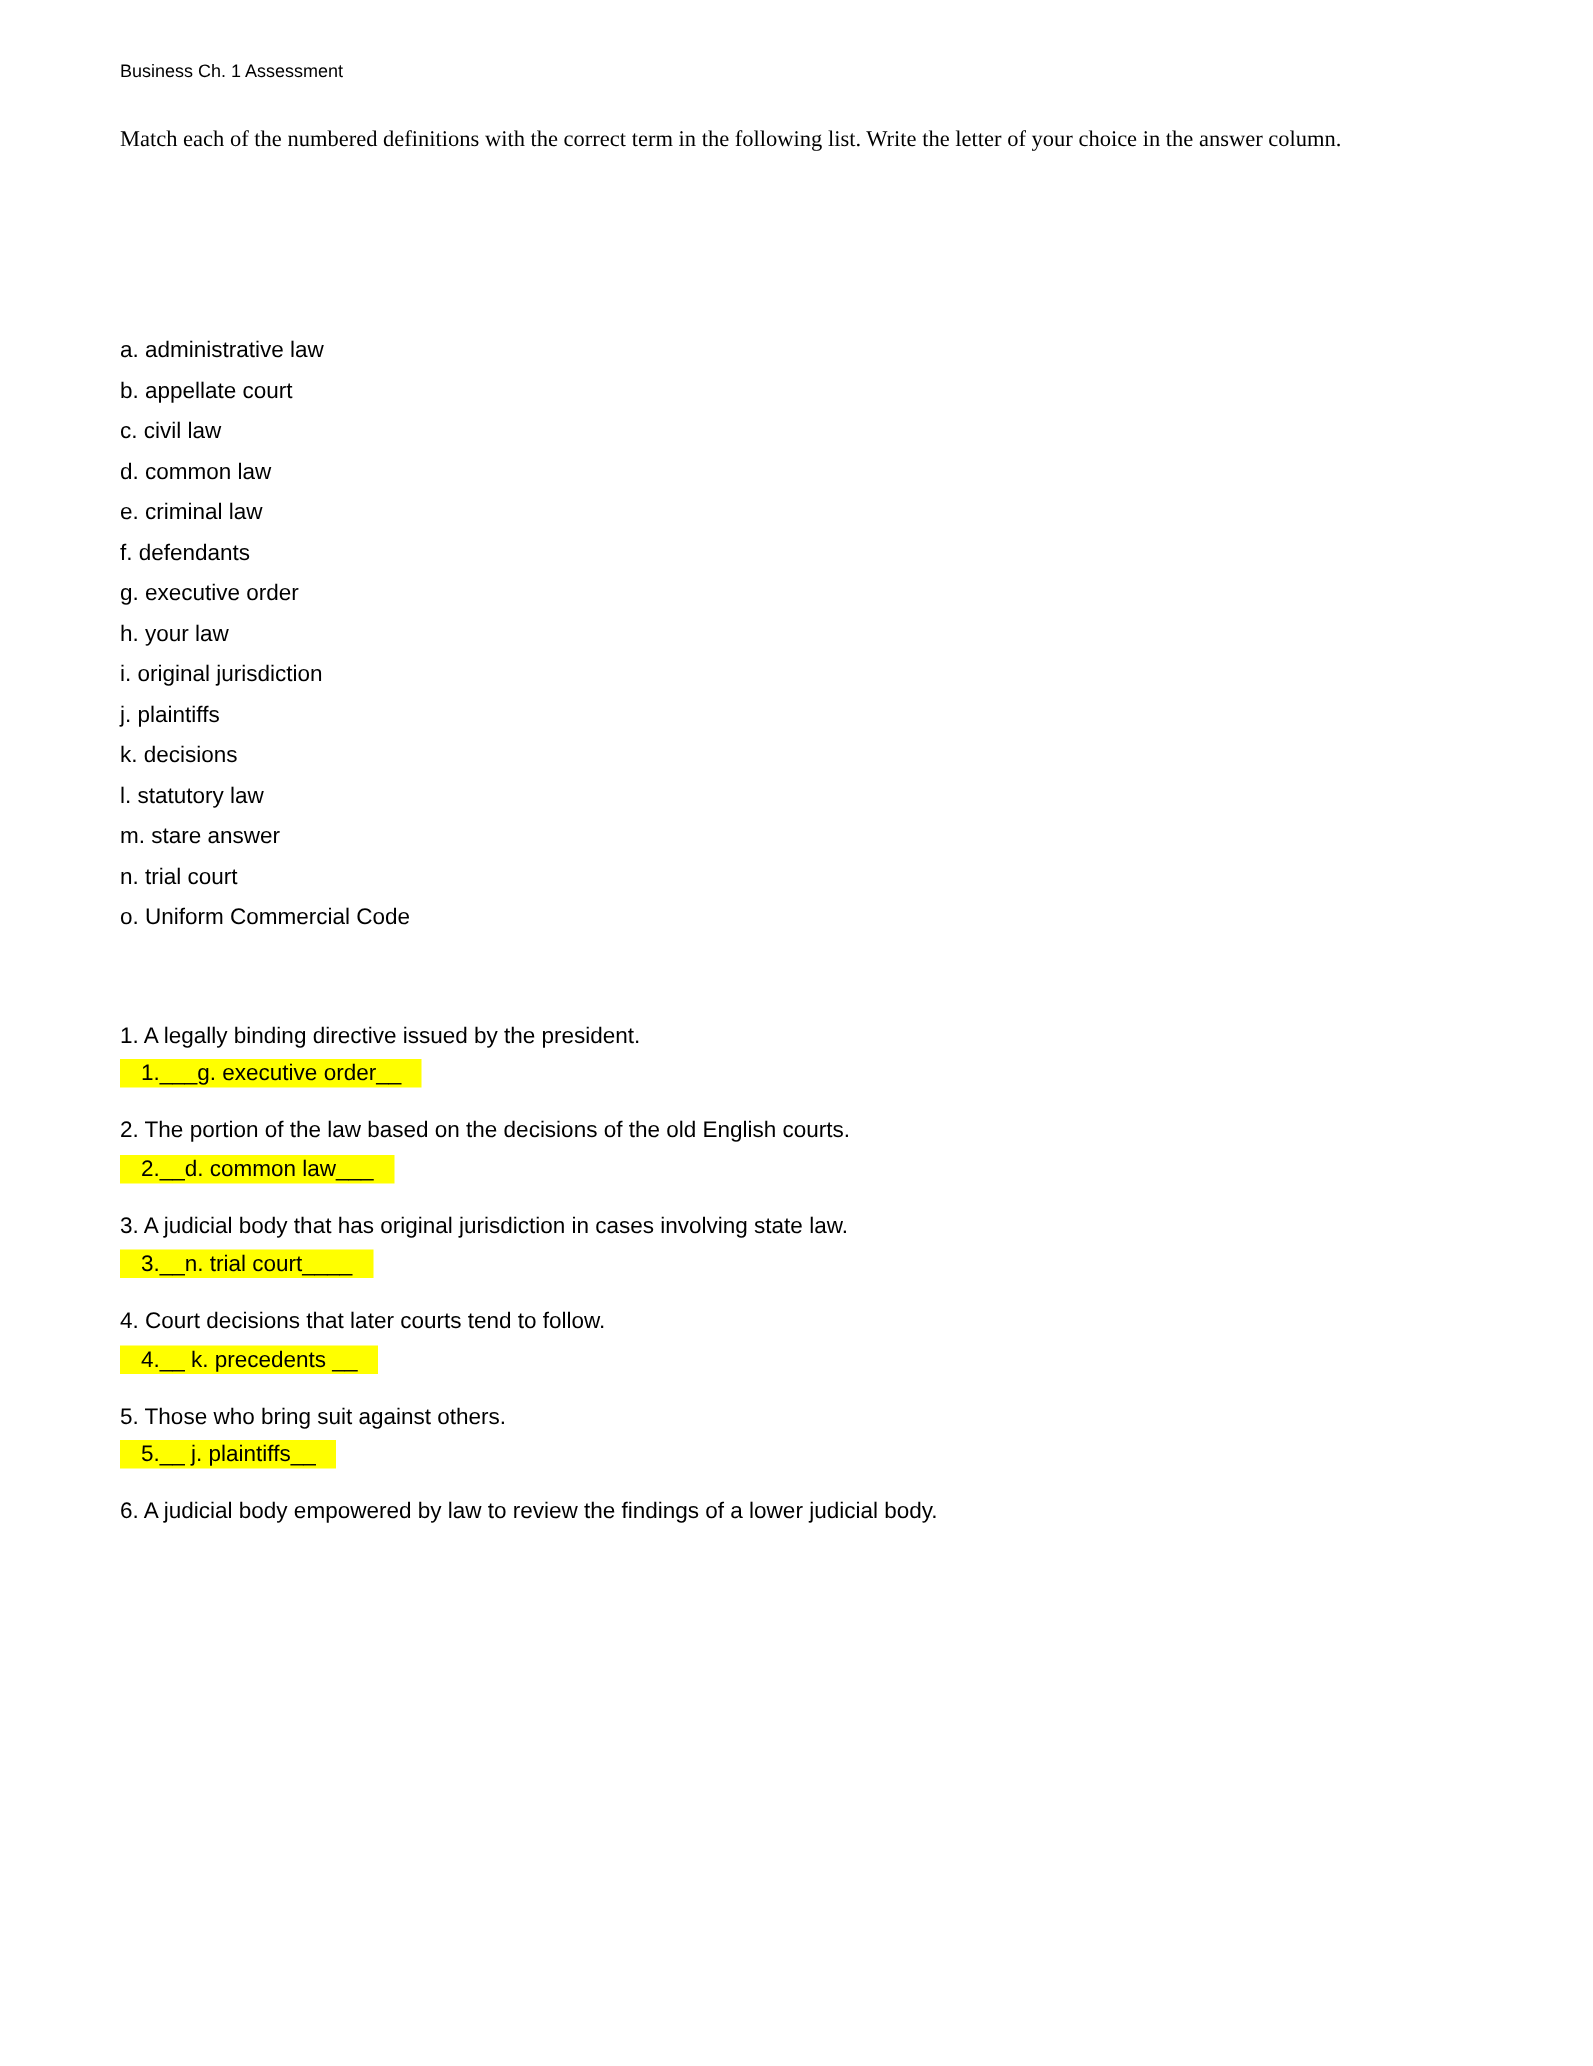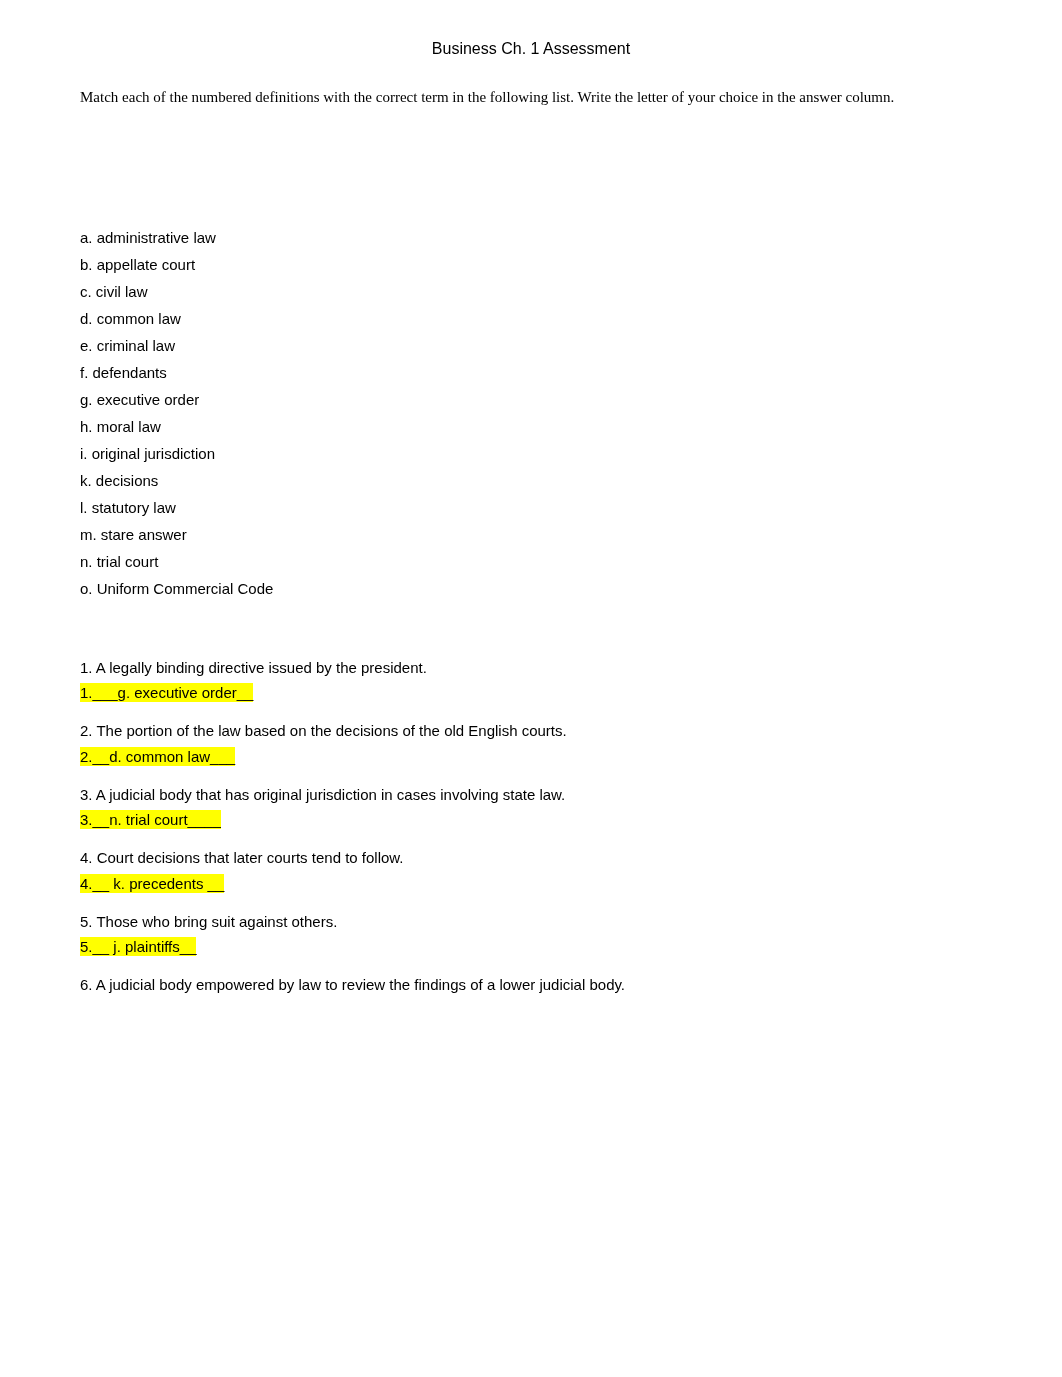--- a/index.html
+++ b/index.html
@@ -12,22 +12,21 @@
       background: #ffffff;
       font-family: Arial, sans-serif;
       font-size: 16px;
       color: #000000;
       width: 1062px;
       min-height: 1377px;
       padding: 40px 80px;
     }
 
     .page-title {
-      text-align: center;
-      font-size: 16px;
+      font-size: 12px;
       margin-bottom: 28px;
     }
 
     .instructions {
       font-size: 15px;
       line-height: 1.5;
       margin-bottom: 120px;
       font-family: Liberation Serif, serif;
     }
 
@@ -49,40 +48,41 @@
       margin-bottom: 4px;
       font-size: 15px;
       line-height: 1.5;
     }
 
     .answer-item {
       display: inline-block;
       background-color: #ffff00;
       font-size: 15px;
       margin-bottom: 10px;
-      padding: 1px 0;
+      padding: 1px 14px;
     }
   </style>
 </head>
 <body>
 
 <div class="page-title">Business Ch. 1 Assessment</div>
 
 <div class="instructions">Match each of the numbered definitions with the correct term in the following list. Write the letter of your choice in the answer column.</div>
 
 <ul class="term-list">
 <li>a. administrative law</li>
     <li>b. appellate court</li>
     <li>c. civil law</li>
     <li>d. common law</li>
     <li>e. criminal law</li>
     <li>f. defendants</li>
     <li>g. executive order</li>
-    <li>h. moral law</li>
+    <li>h. your law</li>
     <li>i. original jurisdiction</li>
+    <li>j. plaintiffs</li>
     <li>k. decisions</li>
     <li>l. statutory law</li>
     <li>m. stare answer</li>
     <li>n. trial court</li>
     <li>o. Uniform Commercial Code</li>
   </ul>
 
 <div class="questions-section">
 <div class="question-item">1. A legally binding directive issued by the president.</div><div class="answer-item">1.___g. executive order__</div><div style="margin-bottom: 8px;"></div><div class="question-item">2. The portion of the law based on the decisions of the old English courts.</div><div class="answer-item">2.__d. common law___</div><div style="margin-bottom: 8px;"></div><div class="question-item">3. A judicial body that has original jurisdiction in cases involving state law.</div><div class="answer-item">3.__n. trial court____</div><div style="margin-bottom: 8px;"></div><div class="question-item">4. Court decisions that later courts tend to follow.</div><div class="answer-item">4.__ k. precedents __</div><div style="margin-bottom: 8px;"></div><div class="question-item">5. Those who bring suit against others.</div><div class="answer-item">5.__ j. plaintiffs__</div><div style="margin-bottom: 8px;"></div><div class="question-item">6. A judicial body empowered by law to review the findings of a lower judicial body.</div><div style="margin-bottom: 8px;"></div></div>
 

